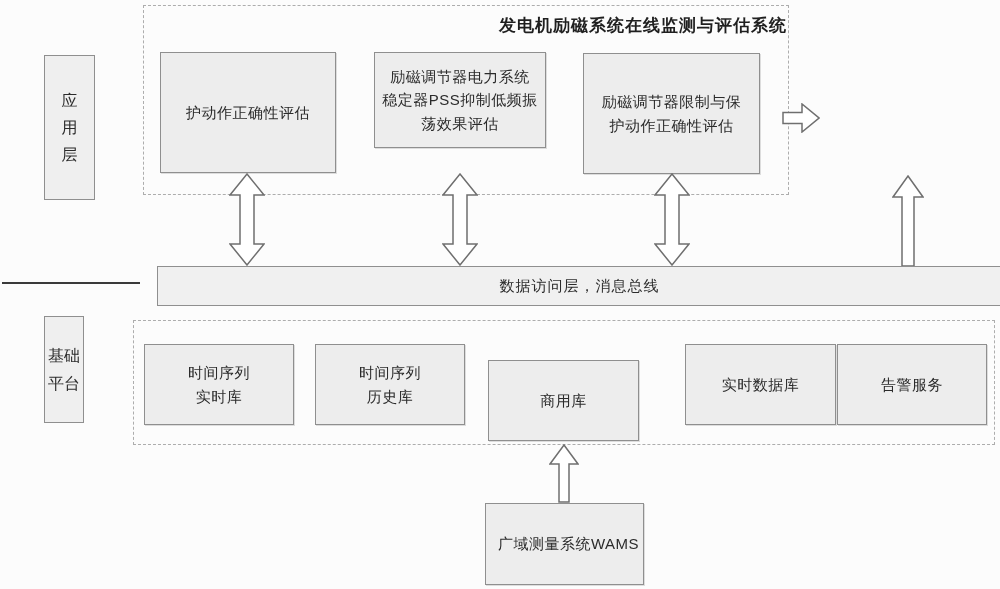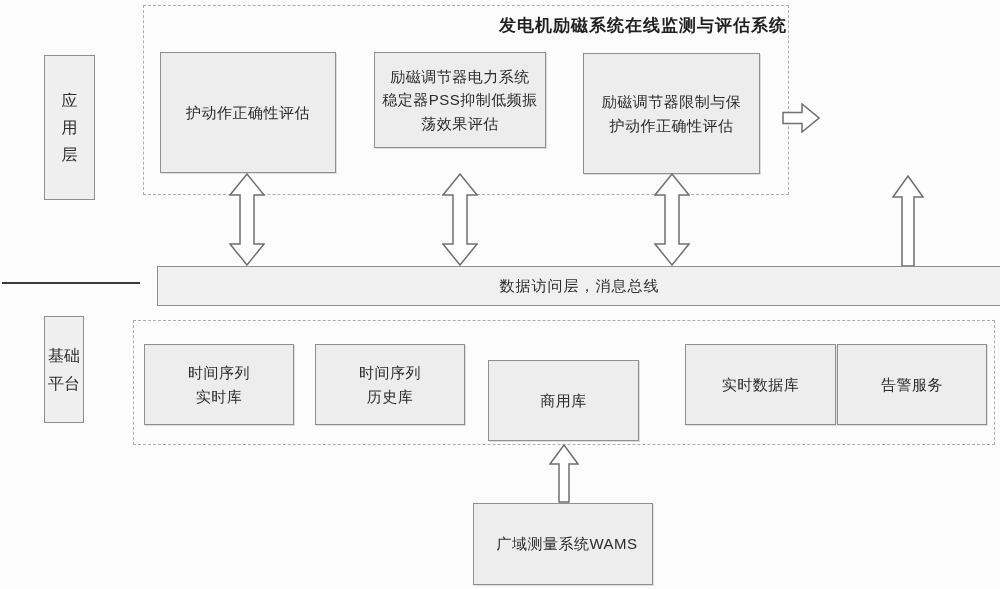--- a/index.html
+++ b/index.html
@@ -152,15 +152,15 @@
   <div class="box" style="left:661px;top:344px;width:151px;height:81px;margin-left:24px;">实时数据库</div>
 
   <div class="box" style="left:837px;top:344px;width:150px;height:81px;">告警服务</div>
 
   <div class="arrow" style="left:549px;top:444px;">
     <svg width="30" height="59" viewBox="0 0 30 59">
       <polygon points="15,1 29,20 20,20 20,58 10,58 10,20 1,20"></polygon>
     </svg>
   </div>
 
-  <div class="box" style="left:473px;top:503px;width:180px;height:82px;padding-left:8px;">广域测量系统WAMS</div>
+  <div class="box" style="left:485px;top:503px;width:159px;height:82px;padding-left:8px;">广域测量系统WAMS</div>
 
 </div>
 
 </body></html>

